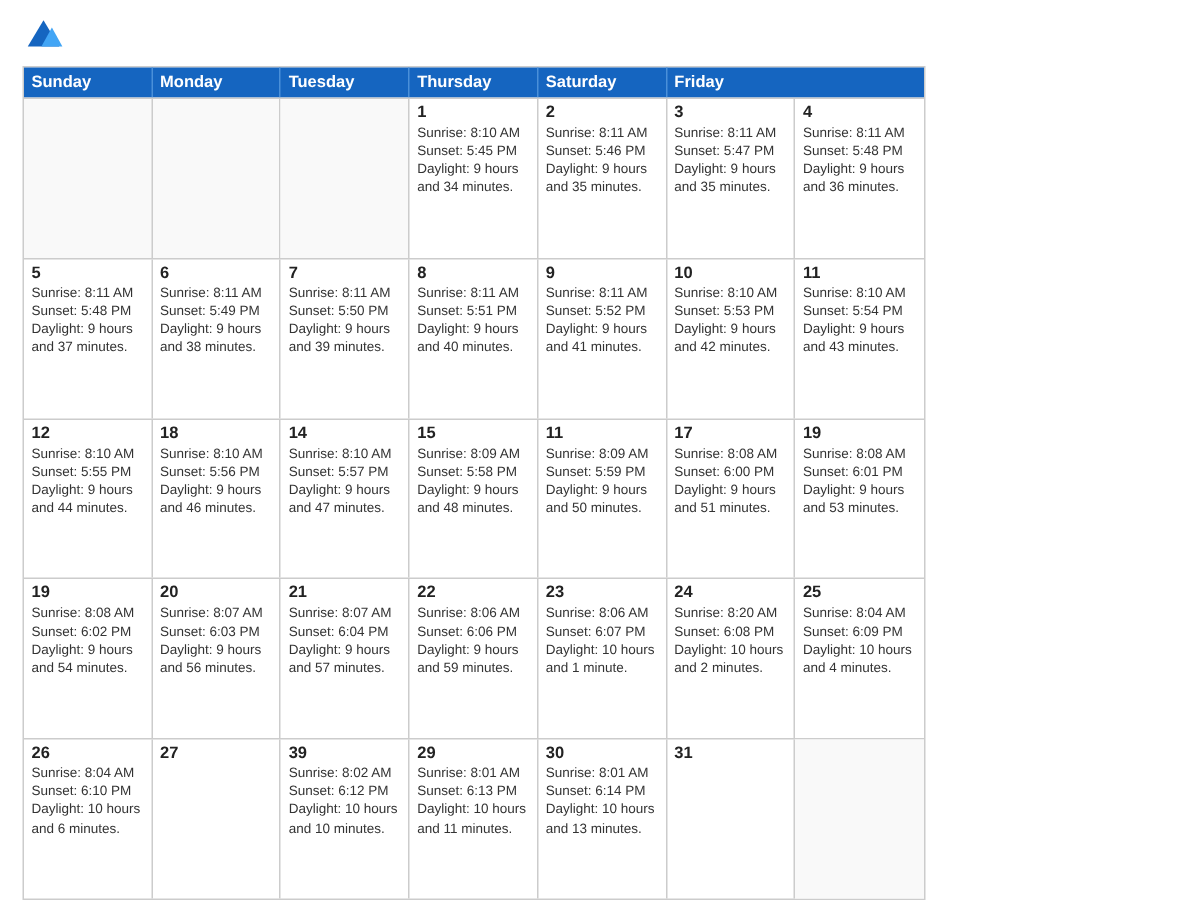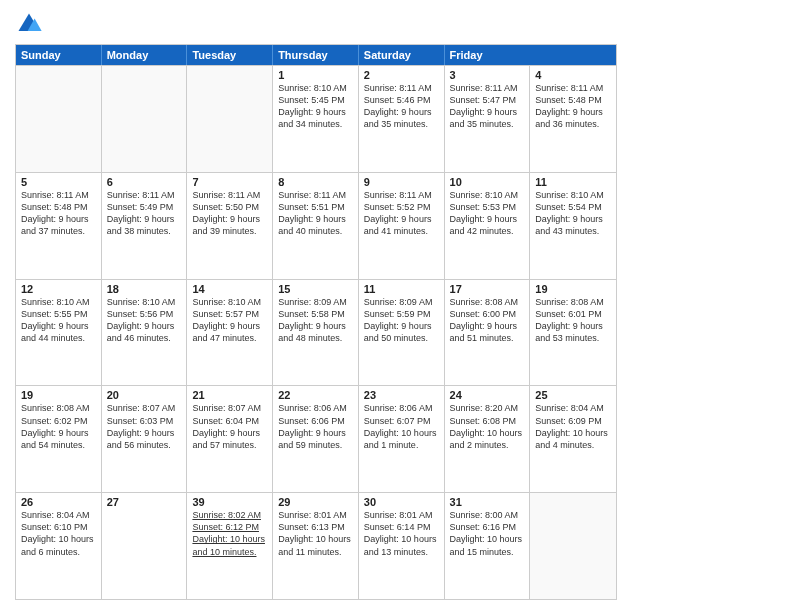--- a/index.html
+++ b/index.html
@@ -317,39 +317,36 @@
             <span class="day-num">26</span>
             <div class="day-info" style="white-space: pre-line;">Sunrise: 8:04 AM
 Sunset: 6:10 PM
 Daylight: 10 hours and 6 minutes.</div>
           </div>
           <div class="cal-cell">
             <span class="day-num">27</span>
           </div>
           <div class="cal-cell">
             <span class="day-num">39</span>
-            <div class="day-info" style="white-space: pre-line; text-decoration: underline;">Sunrise: 8:02 AM
+            <div class="day-info" style="white-space: pre-line;">Sunrise: 8:02 AM
 Sunset: 6:12 PM
 Daylight: 10 hours and 10 minutes.</div>
           </div>
           <div class="cal-cell">
             <span class="day-num">29</span>
             <div class="day-info" style="white-space: pre-line;">Sunrise: 8:01 AM
 Sunset: 6:13 PM
 Daylight: 10 hours and 11 minutes.</div>
           </div>
           <div class="cal-cell">
             <span class="day-num">30</span>
             <div class="day-info" style="white-space: pre-line;">Sunrise: 8:01 AM
 Sunset: 6:14 PM
 Daylight: 10 hours and 13 minutes.</div>
           </div>
           <div class="cal-cell">
             <span class="day-num">31</span>
-            <div class="day-info" style="white-space: pre-line;">Sunrise: 8:00 AM
-Sunset: 6:16 PM
-Daylight: 10 hours and 15 minutes.</div>
           </div>
           <div class="cal-cell empty"></div>
         </div>
       </div>
   </div>
 </div>
 
 </body></html>

